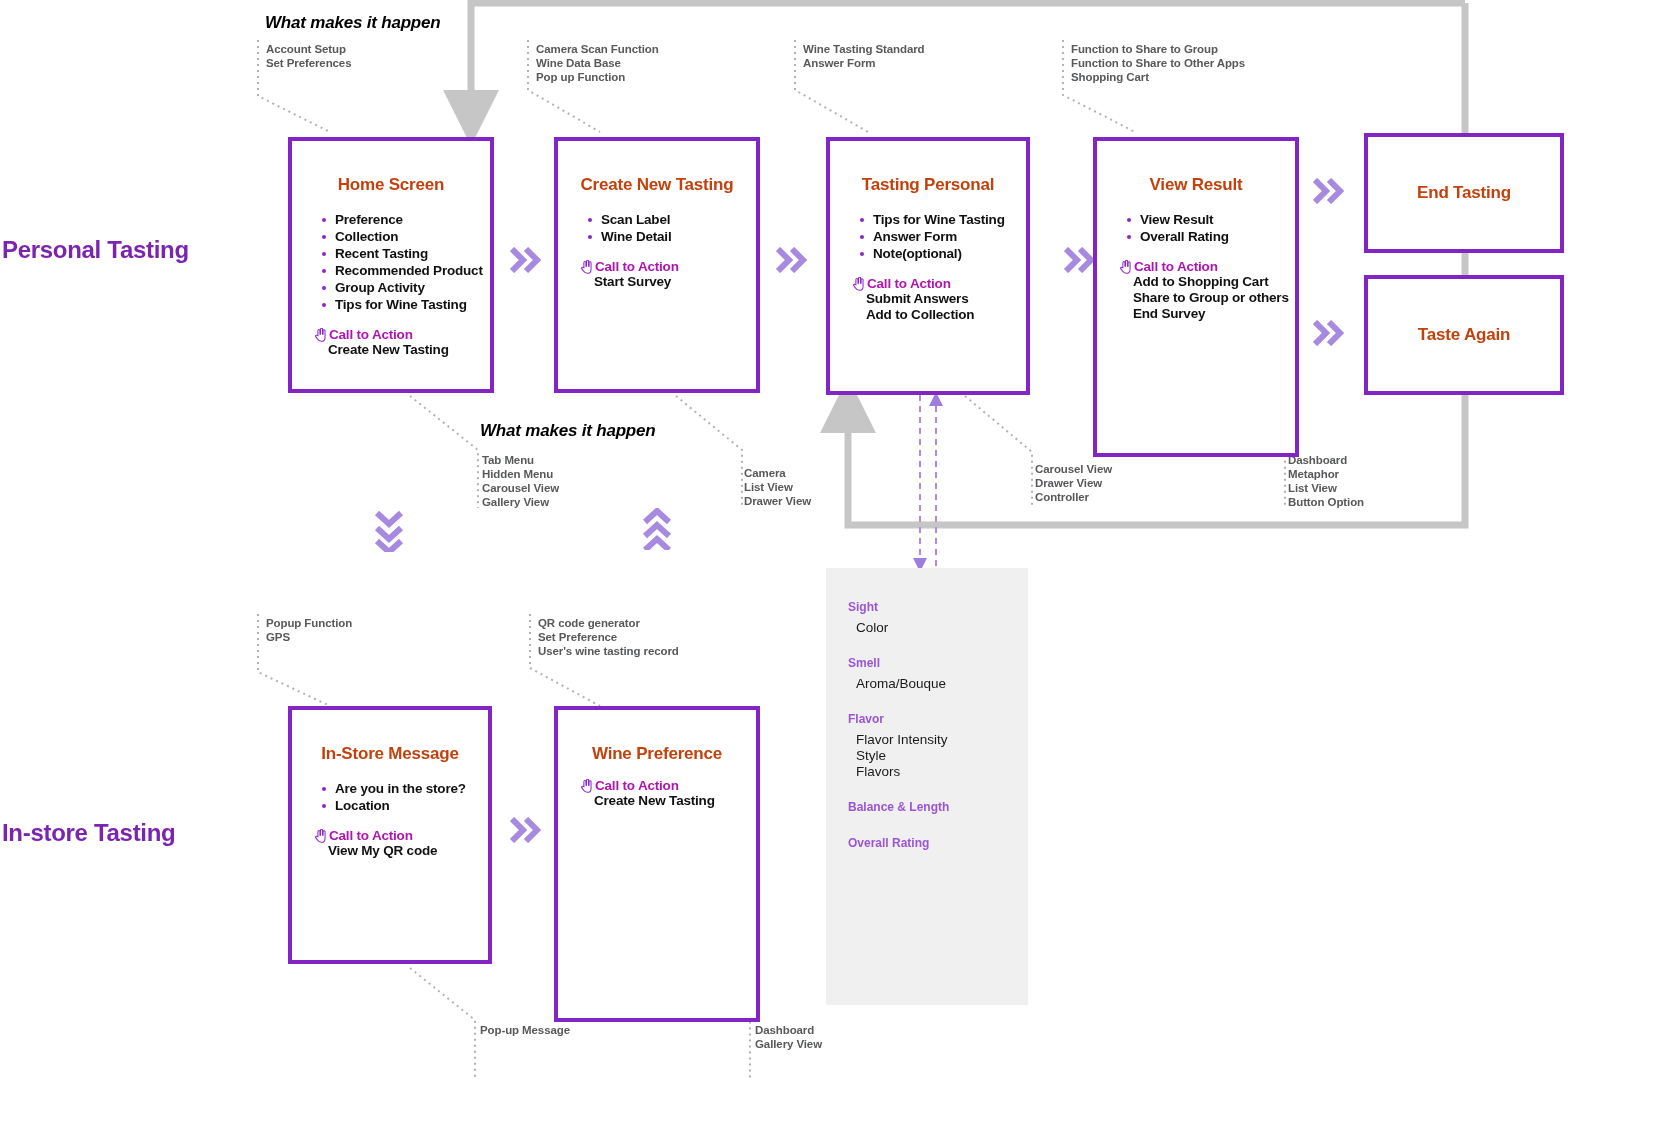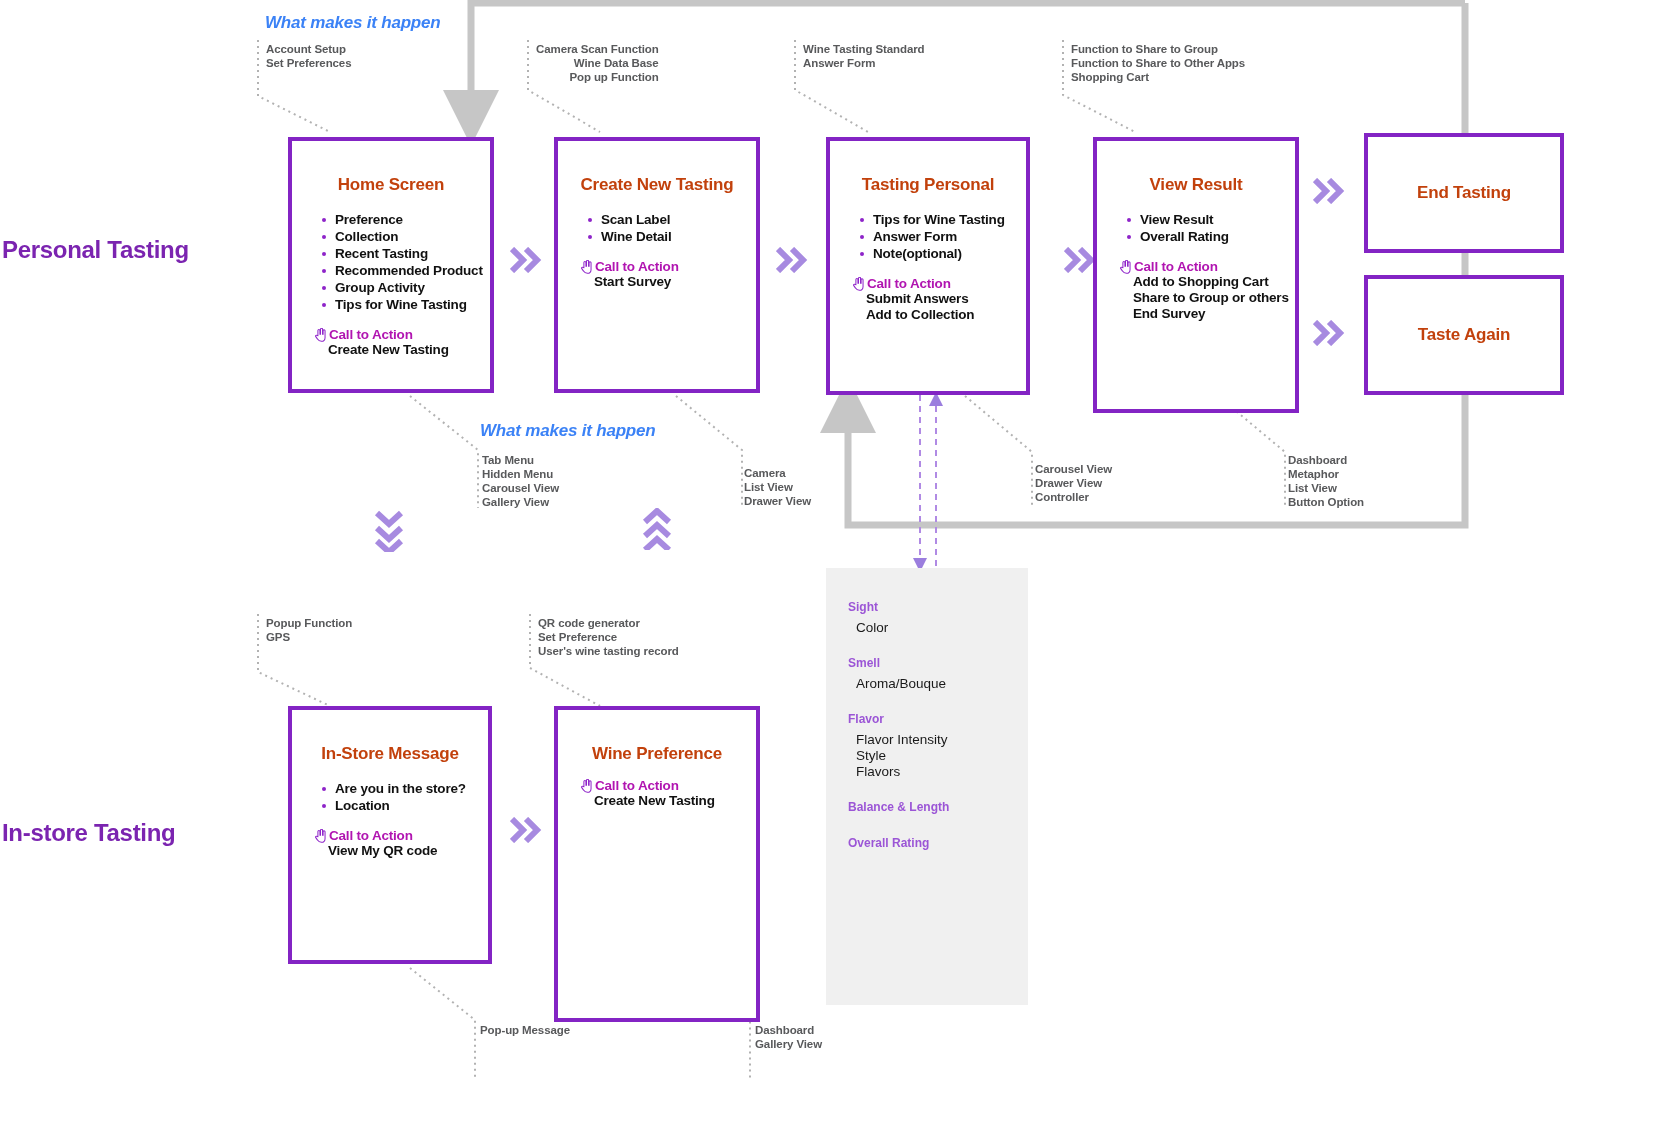--- a/index.html
+++ b/index.html
@@ -104,21 +104,21 @@
     position:absolute;
     font-size:11.5px;
     color:#58595b;
     font-weight:bold;
     line-height:14px;
     letter-spacing:-0.1px;
     white-space:nowrap;
   }
   .wmih {
     position:absolute;
-    color:#3b82f6;
+    color:#000000;
     font-style:italic;
     font-weight:bold;
     font-size:17px;
     white-space:nowrap;
     letter-spacing:-0.2px;
   }
 
   
   .gray-panel {
     position:absolute;
@@ -182,21 +182,21 @@
   <div class="section-label" style="left:2px; top:236px;">Personal Tasting</div>
   <div class="section-label" style="left:2px; top:819px;">In-store Tasting</div>
 
   <div class="wmih" style="left:265px; top:13px;">What makes it happen</div>
   <div class="wmih" style="left:480px; top:421px;">What makes it happen</div>
 
   <div class="anno" style="left:266px; top:42px;">
     <div>Account Setup</div>
     <div>Set Preferences</div>
   </div>
-  <div class="anno" style="left:536px; top:42px;text-align:right;">
+  <div class="anno" style="left:536px; top:42px;">
     <div>Camera Scan Function</div>
     <div>Wine Data Base</div>
     <div>Pop up Function</div>
   </div>
   <div class="anno" style="left:803px; top:42px;">
     <div>Wine Tasting Standard</div>
     <div>Answer Form</div>
   </div>
   <div class="anno" style="left:1071px; top:42px;">
     <div>Function to Share to Group</div>
@@ -322,21 +322,21 @@
     </div>
   </div>
 
   <div class="chev" style="left:1064px; top:247px;">
     <svg width="34" height="26" viewBox="0 0 34 26">
       <path d="M2,2 L13,13 L2,24" fill="none" stroke="#a78ae0" stroke-width="6"></path>
       <path d="M16,2 L27,13 L16,24" fill="none" stroke="#a78ae0" stroke-width="6"></path>
     </svg>
   </div>
 
-  <div class="card" style="left:1093px; top:137px; width:206px; height:276px;">
+  <div class="card" style="left:1093px; top:137px; width:206px; height:320px;">
     <div class="card-inner">
       <div class="card-title">View Result</div>
       <ul class="bullets">
         <li>View Result</li>
         <li>Overall Rating</li>
       </ul>
       <div class="cta">
         <div class="cta-head">
           <svg class="hand-icon" viewBox="0 0 14 15">
             <path d="M4.2 8.1V2.6a1.1 1.1 0 0 1 2.2 0v4.1h.6V1.3a1.1 1.1 0 0 1 2.2 0v5.4h.6V2.9a1.05 1.05 0 0 1 2.1 0v7.2c0 2.3-1.5 4.2-3.9 4.2-2.3 0-3.4-1-4.2-2.4L1.9 9.3a1 1 0 0 1 1.5-1.3z" fill="none" stroke="#8e24c9" stroke-width="1.1"></path>

